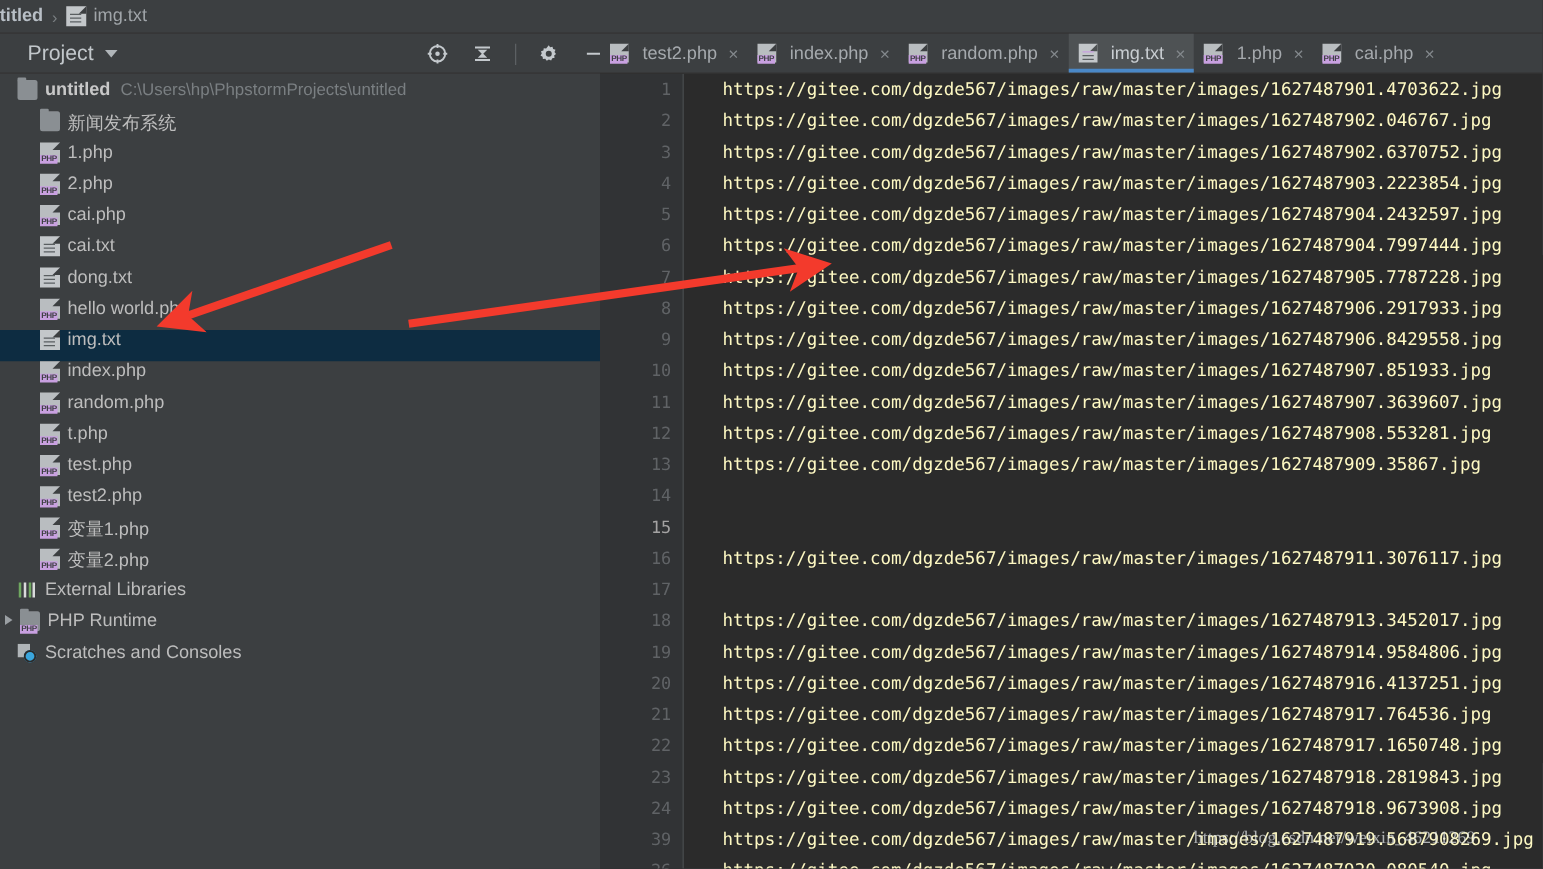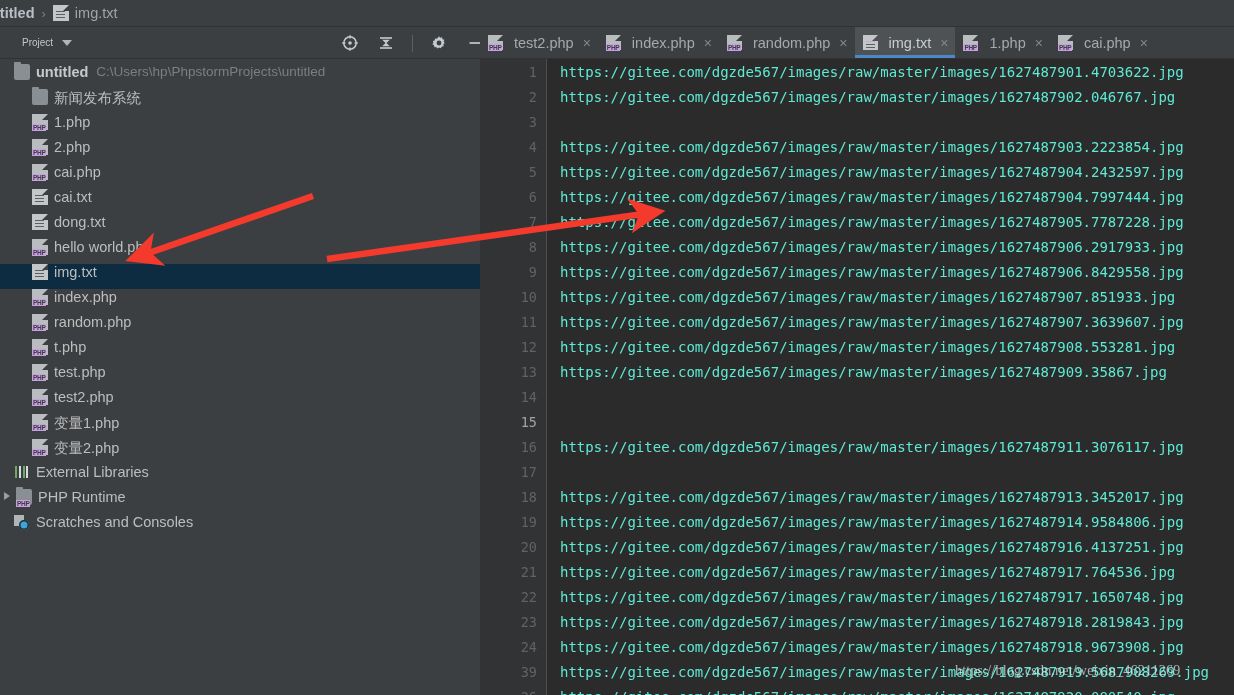--- a/index.html
+++ b/index.html
@@ -21,21 +21,21 @@
   .crumb-root { font-weight: bold; color: #b8bfc6; margin-left: -9px; }
   .crumb-sep { color: #7a7f82; margin: 0 7px; font-size: 13px; }
   .crumb-file { color: #a0a5a9; }
 
   
   .project-header {
     position: absolute; left: 0; top: 27px; width: 480px; height: 32px;
     background: #3c3f41; display: flex; align-items: center;
     border-bottom: 1px solid #323232;
   }
-  .proj-label { font-size: 10px; color: #c2c7cb; margin-left: 22px; }
+  .proj-label { font-size: 17px; color: #c2c7cb; margin-left: 22px; }
   .proj-caret {
     width: 0; height: 0; margin-left: 9px;
     border-left: 5px solid transparent; border-right: 5px solid transparent;
     border-top: 6px solid #b0b5b9;
   }
   .tb-icons { position: absolute; left: 340px; top: 27px; height: 32px;
               display: flex; align-items: center; gap: 16px; }
   .tb-ic { width: 20px; height: 20px; display: flex; align-items: center;
            justify-content: center; color: #c4c9cd; }
   .tb-div { width: 1px; height: 17px; background: #5c6063; }
@@ -177,21 +177,21 @@
     font-family: "DejaVu Sans Mono", monospace; font-size: 14px;
   }
   .code-line.current .code-text { background: #323232; }
   .ln {
     width: 66px; text-align: right; padding-right: 9px;
     color: #606366; font-family: "DejaVu Sans Mono", monospace;
     font-size: 13.5px; flex: none;
   }
   .code-line.current .ln { color: #a4a3a3; }
   .code-text {
-    color: #5eead4; white-space: pre; padding-left: 14px; flex: 1;
+    color: #fef9c3; white-space: pre; padding-left: 32px; flex: 1;
   }
 
   
   .annot { position: absolute; left: 0; top: 0; width: 1234px; height: 695px;
            pointer-events: none; }
 
   
   .watermark {
     position: absolute; left: 955px; top: 663px;
     font-size: 14px; color: rgba(224,228,232,0.72);
@@ -406,20 +406,21 @@
     <div class="code-line">
           <span class="ln">1</span>
           <span class="code-text">https://gitee.com/dgzde567/images/raw/master/images/1627487901.4703622.jpg</span>
         </div>
         <div class="code-line">
           <span class="ln">2</span>
           <span class="code-text">https://gitee.com/dgzde567/images/raw/master/images/1627487902.046767.jpg</span>
         </div>
         <div class="code-line">
           <span class="ln">3</span>
+          <span class="code-text">https://gitee.com/dgzde567/images/raw/master/images/1627487902.6370752.jpg</span>
         </div>
         <div class="code-line">
           <span class="ln">4</span>
           <span class="code-text">https://gitee.com/dgzde567/images/raw/master/images/1627487903.2223854.jpg</span>
         </div>
         <div class="code-line">
           <span class="ln">5</span>
           <span class="code-text">https://gitee.com/dgzde567/images/raw/master/images/1627487904.2432597.jpg</span>
         </div>
         <div class="code-line">

